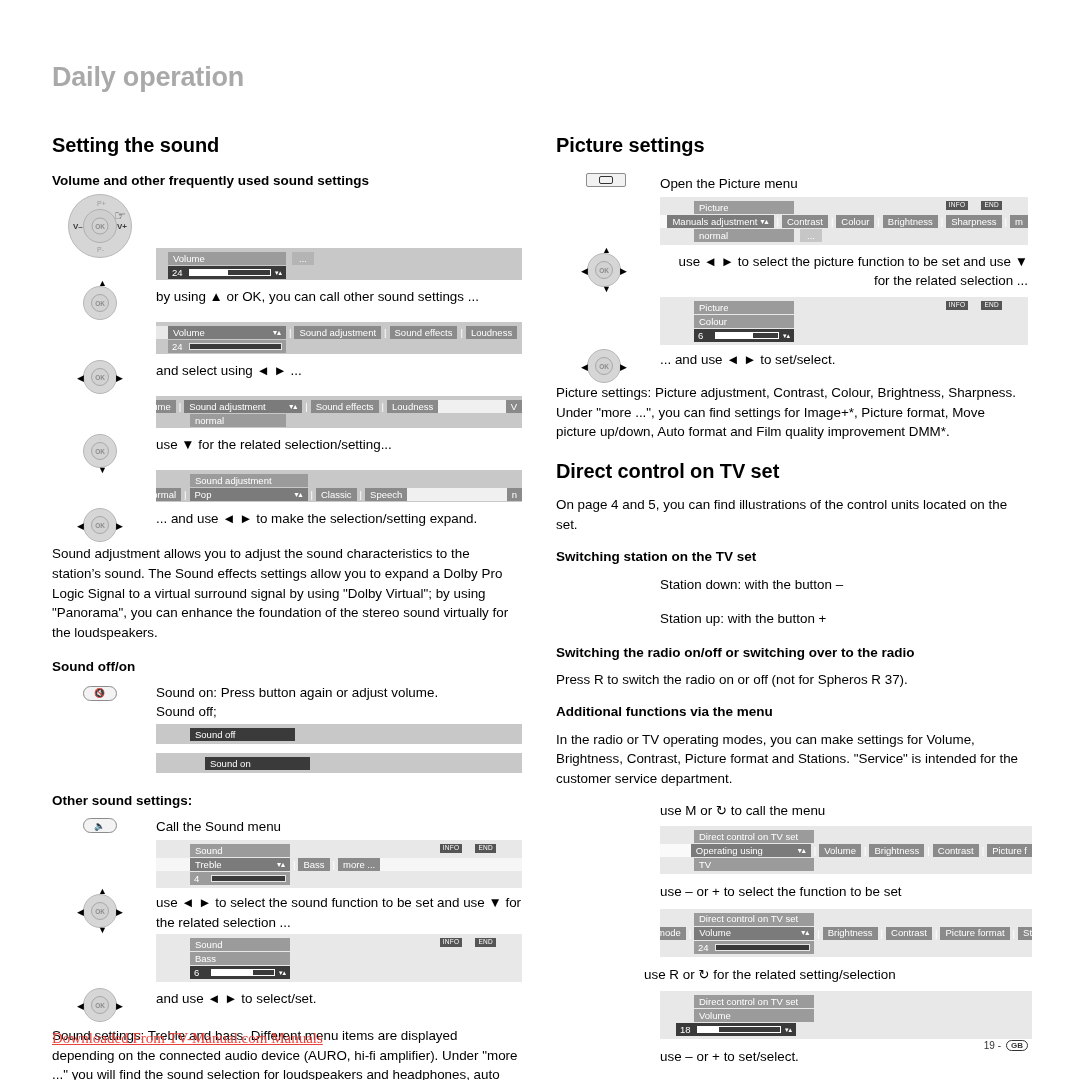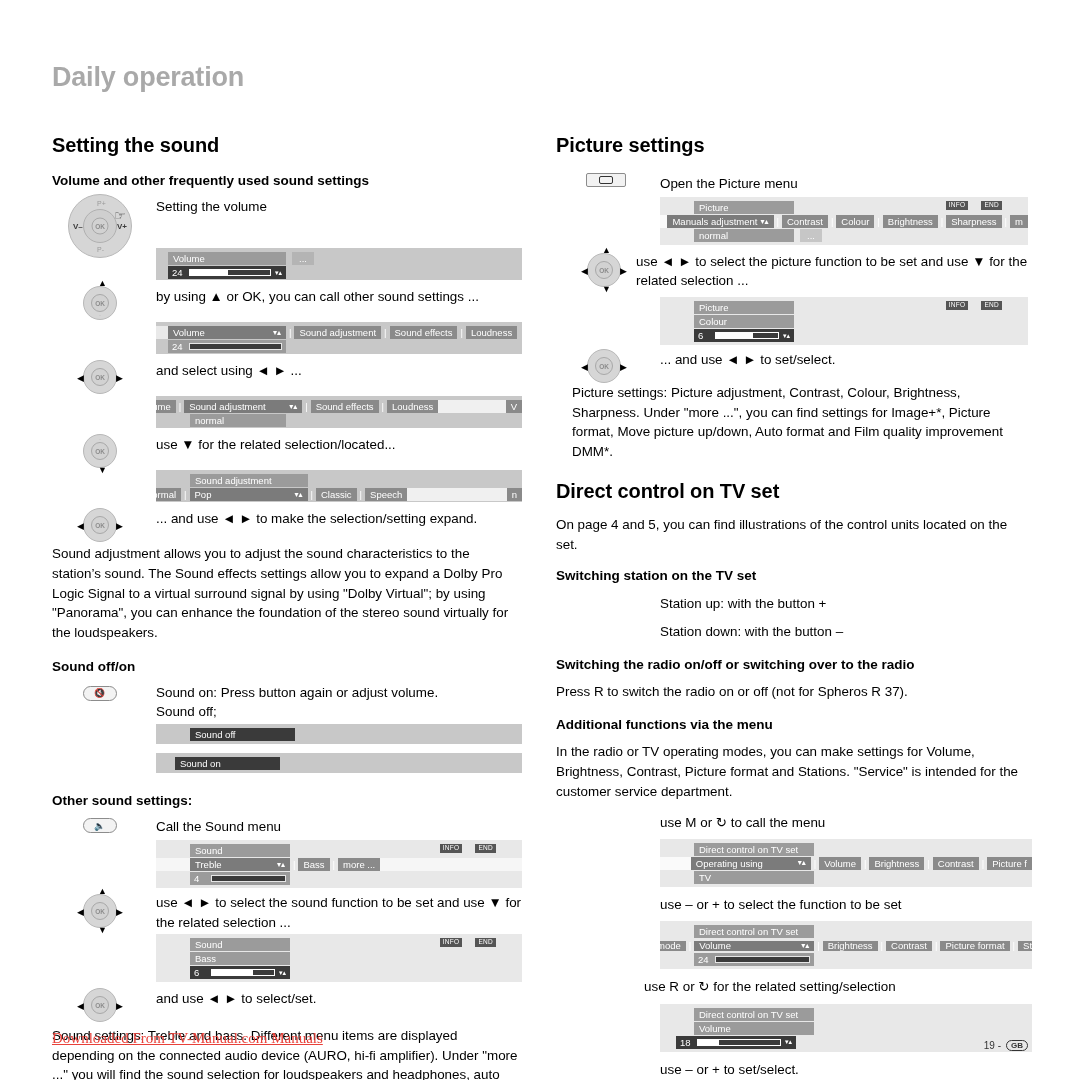--- a/index.html
+++ b/index.html
@@ -183,21 +183,20 @@
         <div class="wheel wheel-lg">
           <div class="lbl" style="left:4px; top:27px;">V–</div>
           <div class="lbl" style="right:4px; top:27px;">V+</div>
           <div class="dot" style="left:28px; top:5px;">P+</div>
           <div class="dot" style="left:28px; bottom:4px;">P-</div>
           <div class="inner"></div>
           <div class="ok">OK</div>
         </div>
         <div class="hand" style="left:62px; top:14px;">☜</div>
       </div>
-      <div class="step-text" style="margin-left:104px;">Setting the volume</div>
     </div>
 
     <div class="osd" style="margin:0 0 0 104px; width:366px; height:32px;">
       <div class="osd-row" style="margin-left:12px;">
         <div class="osd-cell title wide">Volume</div>
         <div style="width:6px;"></div>
         <div class="osd-cell" style="background:#b4b4b4; color:#fff; min-width:22px; justify-content:center;">...</div>
       </div>
       <div class="osd-row" style="margin-left:12px;">
         <div class="osd-slider">
@@ -277,21 +276,21 @@
     </div>
 
     <div class="step" style="height:34px; margin-top:6px;">
       <div class="step-icon" style="top:0;">
         <div class="wheel wheel-sm">
           <div class="ok">OK</div>
           <div class="dot" style="left:15px; top:1px;">·</div>
           <div class="arr" style="left:14px; bottom:-8px;">▼</div>
         </div>
       </div>
-      <div class="step-text ind">use ▼ for the related selection/located...</div>
+      <div class="step-text ind">use ▼ for the related selection/setting...</div>
     </div>
 
     <div class="osd" style="margin:2px 0 0 104px; width:366px; height:32px;">
       <div class="osd-row" style="margin-left:34px;">
         <div class="osd-cell title" style="min-width:118px;">Sound adjustment</div>
       </div>
       <div class="osd-row" style="margin-left:-14px;">
         <div class="osd-cell">normal</div>
         <div class="osd-sep">|</div>
         <div class="osd-cell sel" style="min-width:118px;">
@@ -331,21 +330,21 @@
         <div>Sound off;</div>
       </div>
     </div>
 
     <div class="osd" style="margin:0 0 0 104px; width:366px; height:20px;">
       <div class="osd-row" style="margin-left:34px;">
         <div class="osd-cell dark" style="min-width:105px;">Sound off</div>
       </div>
     </div>
     <div class="osd" style="margin:9px 0 0 104px; width:366px; height:20px;">
-      <div class="osd-row" style="margin-left:19px;">
+      <div class="osd-row" style="margin-left:49px;">
         <div class="osd-cell dark" style="min-width:105px;">Sound on</div>
       </div>
     </div>
 
     <h3 class="sub" style="margin-top:20px;">Other sound settings:</h3>
 
     <div class="step" style="height:24px;">
       <div class="step-icon" style="top:2px;">
         <div class="rbtn">🔈</div>
       </div>
@@ -480,21 +479,21 @@
     <div class="step" style="height:46px; margin-top:6px;">
       <div class="step-icon" style="top:2px;">
         <div class="wheel wheel-sm">
           <div class="ok">OK</div>
           <div class="arr" style="left:-7px; top:13px;">◀</div>
           <div class="arr" style="right:-7px; top:13px;">▶</div>
           <div class="arr" style="left:14px; top:-8px;">▲</div>
           <div class="arr" style="left:14px; bottom:-8px;">▼</div>
         </div>
       </div>
-      <div class="step-text" style="margin-left:80px;">use ◄ ► to select the picture function to be set and use ▼ for the related selection ...</div>
+      <div class="step-text" style="margin-left:104px;text-align:right;">use ◄ ► to select the picture function to be set and use ▼ for the related selection ...</div>
     </div>
 
     <div class="osd light" style="margin:0 0 0 104px; width:368px; height:48px;">
       <div class="osd-info">
         <span>INFO</span>
         <span>END</span>
       </div>
       <div class="osd-row" style="margin-left:34px;">
         <div class="osd-cell title" style="min-width:100px;">Picture</div>
       </div>
@@ -516,28 +515,28 @@
       <div class="step-icon" style="top:0;">
         <div class="wheel wheel-sm">
           <div class="ok">OK</div>
           <div class="arr" style="left:-7px; top:13px;">◀</div>
           <div class="arr" style="right:-7px; top:13px;">▶</div>
         </div>
       </div>
       <div class="step-text ind">... and use ◄ ► to set/select.</div>
     </div>
 
-    <p class="body" style="margin-top:2px;margin-left:16px;">Picture settings: Picture adjustment, Contrast, Colour, Brightness, Sharpness. Under "more ...", you can find settings for Image+*, Picture format, Move picture up/down, Auto format and Film quality improvement DMM*.</p>
+    <p class="body" style="margin-top:2px;">Picture settings: Picture adjustment, Contrast, Colour, Brightness, Sharpness. Under "more ...", you can find settings for Image+*, Picture format, Move picture up/down, Auto format and Film quality improvement DMM*.</p>
 
     <h2 class="sec" style="margin-top:18px; margin-bottom:13px;">Direct control on TV set</h2>
     <p class="body">On page 4 and 5, you can find illustrations of the control units located on the set.</p>
 
     <h3 class="sub" style="margin-top:14px; margin-bottom:9px;">Switching station on the TV set</h3>
+    <div class="step-text" style="margin-left:104px; margin-bottom:14px;">Station down: with the button –</div>
     <div class="step-text" style="margin-left:104px; margin-bottom:7px;">Station up: with the button +</div>
-    <div class="step-text" style="margin-left:104px; margin-bottom:14px;">Station down: with the button –</div>
 
     <h3 class="sub" style="margin-top:16px; margin-bottom:9px;">Switching the radio on/off or switching over to the radio</h3>
     <p class="body">Press R to switch the radio on or off (not for Spheros R 37).</p>
 
     <h3 class="sub" style="margin-top:15px; margin-bottom:9px;">Additional functions via the menu</h3>
     <p class="body">In the radio or TV operating modes, you can make settings for Volume, Brightness, Contrast, Picture format and Stations. "Service" is intended for the customer service department.</p>
 
     <div class="step-text" style="margin-left:104px; margin-top:6px; margin-bottom:6px;">use M or ↻ to call the menu</div>
 
     <div class="osd light" style="margin:0 0 0 104px; width:372px; height:48px;">
@@ -563,21 +562,21 @@
         <div class="osd-cell" style="background:#9b9b9b; min-width:120px;">TV</div>
       </div>
     </div>
 
     <div class="step-text" style="margin-left:104px; margin-top:7px; margin-bottom:7px;">use – or + to select the function to be set</div>
 
     <div class="osd light" style="margin:0 0 0 104px; width:372px; height:48px;">
       <div class="osd-row" style="margin-left:34px;">
         <div class="osd-cell title" style="min-width:120px;">Direct control on TV set</div>
       </div>
-      <div class="osd-row" style="margin-left:-8px;align-items:center;">
+      <div class="osd-row" style="margin-left:-8px;">
         <div class="osd-cell">mode</div>
         <div class="osd-sep">|</div>
         <div class="osd-cell sel" style="min-width:120px;">
           <span>Volume</span>
           <span class="osd-chev">▾▴</span>
         </div>
         <div class="osd-sep">|</div>
         <div class="osd-cell">Brightness</div>
         <div class="osd-sep">|</div>
         <div class="osd-cell">Contrast</div>

